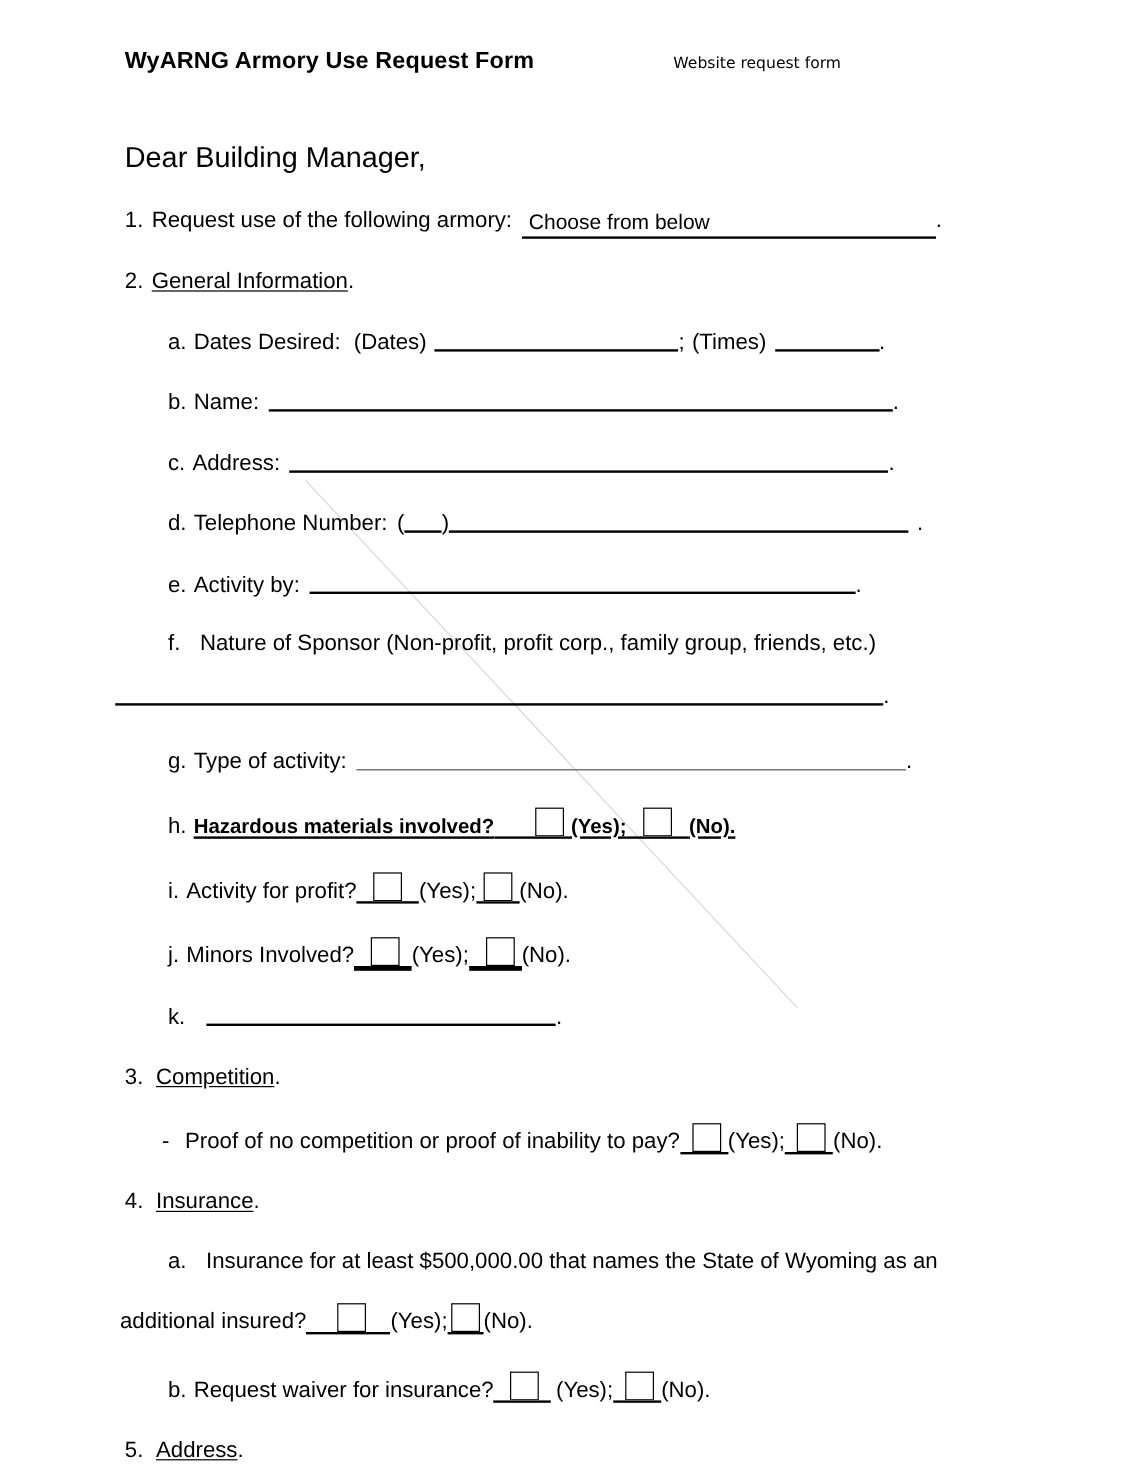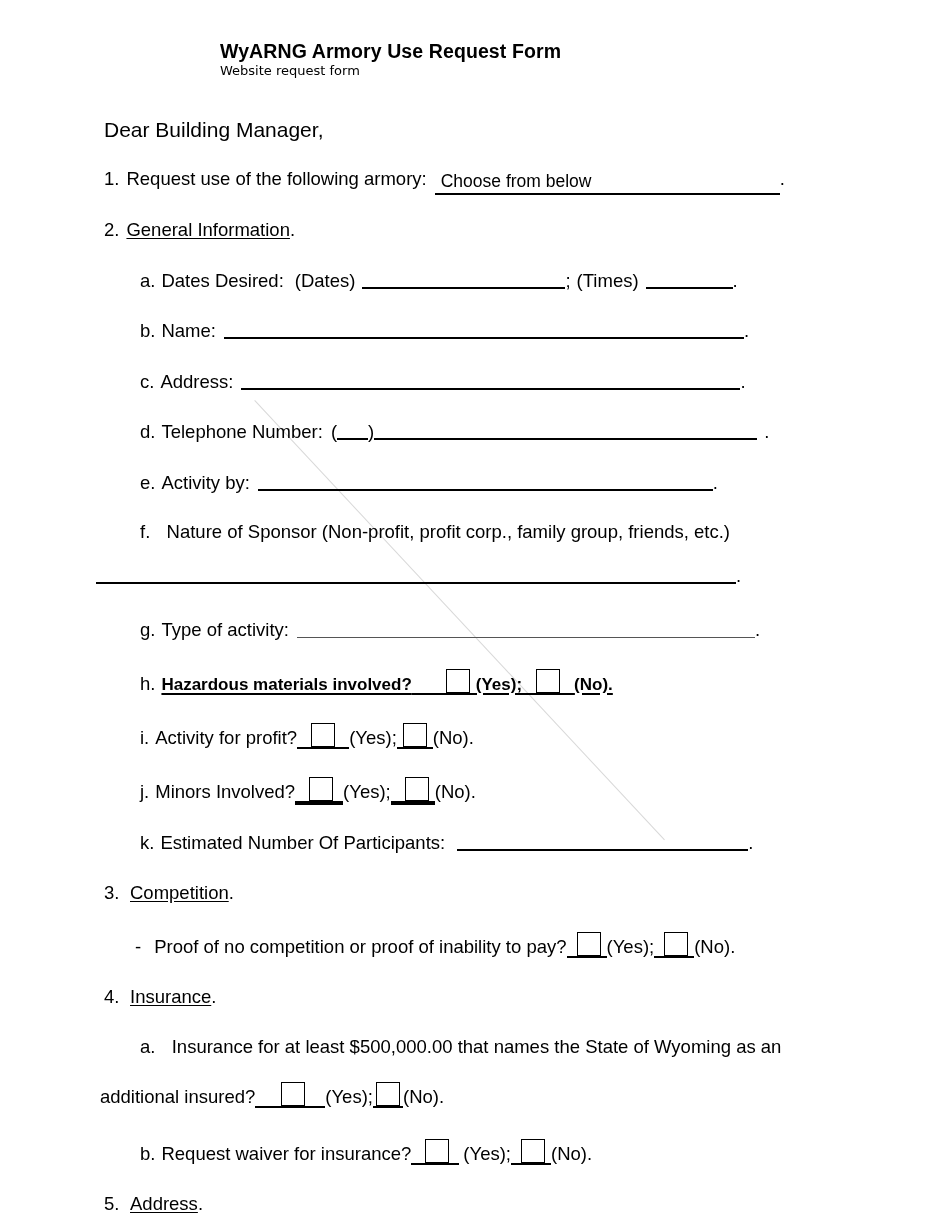--- a/index.html
+++ b/index.html
@@ -33,38 +33,37 @@
   .content {
     position: relative;
     padding: 40px 100px 0 104px;
   }
   
   .header {
     display: flex;
     align-items: baseline;
     justify-content: flex-start;
     height: 34px;
-    flex-direction: column;
   }
   .doc-title {
     font-size: 19.5px;
     font-weight: bold;
     letter-spacing: 0.1px;
     white-space: nowrap;
   }
   .doc-subtitle {
     font-family: "DejaVu Sans", sans-serif;
     font-size: 13px;
     font-weight: normal;
     margin-left: 116px;
     white-space: nowrap;
   }
   
   .salutation {
-    font-size: 21px;
+    font-size: 24px;
     margin-top: 44px;
   }
   .line-row {
     font-size: 18.5px;
     line-height: 1.25;
     margin-top: 25px;
     display: flex;
     align-items: baseline;
     white-space: nowrap;
   }
@@ -323,21 +322,20 @@
         <span class="pad-14"></span>
         <span class="cb"></span>
         <span class="pad-6"></span>
       </span>
       <span>(No).</span>
     </div>
 
     <div class="line-row lvl3">
       <span>k.</span>
       <span class="spacer" style="width:6px"></span>
-      <span>Estimated Number Of Participants:</span>
       <span class="spacer" style="width:12px"></span>
       <span class="rule" style="width:291px"></span>
       <span class="dot">.</span>
     </div>
 
     <div class="line-row lvl1" style="margin-top:27px">
       <span class="num-wide">3.</span>
       <span class="ul-head">Competition</span>
       <span class="dot">.</span>
     </div>

